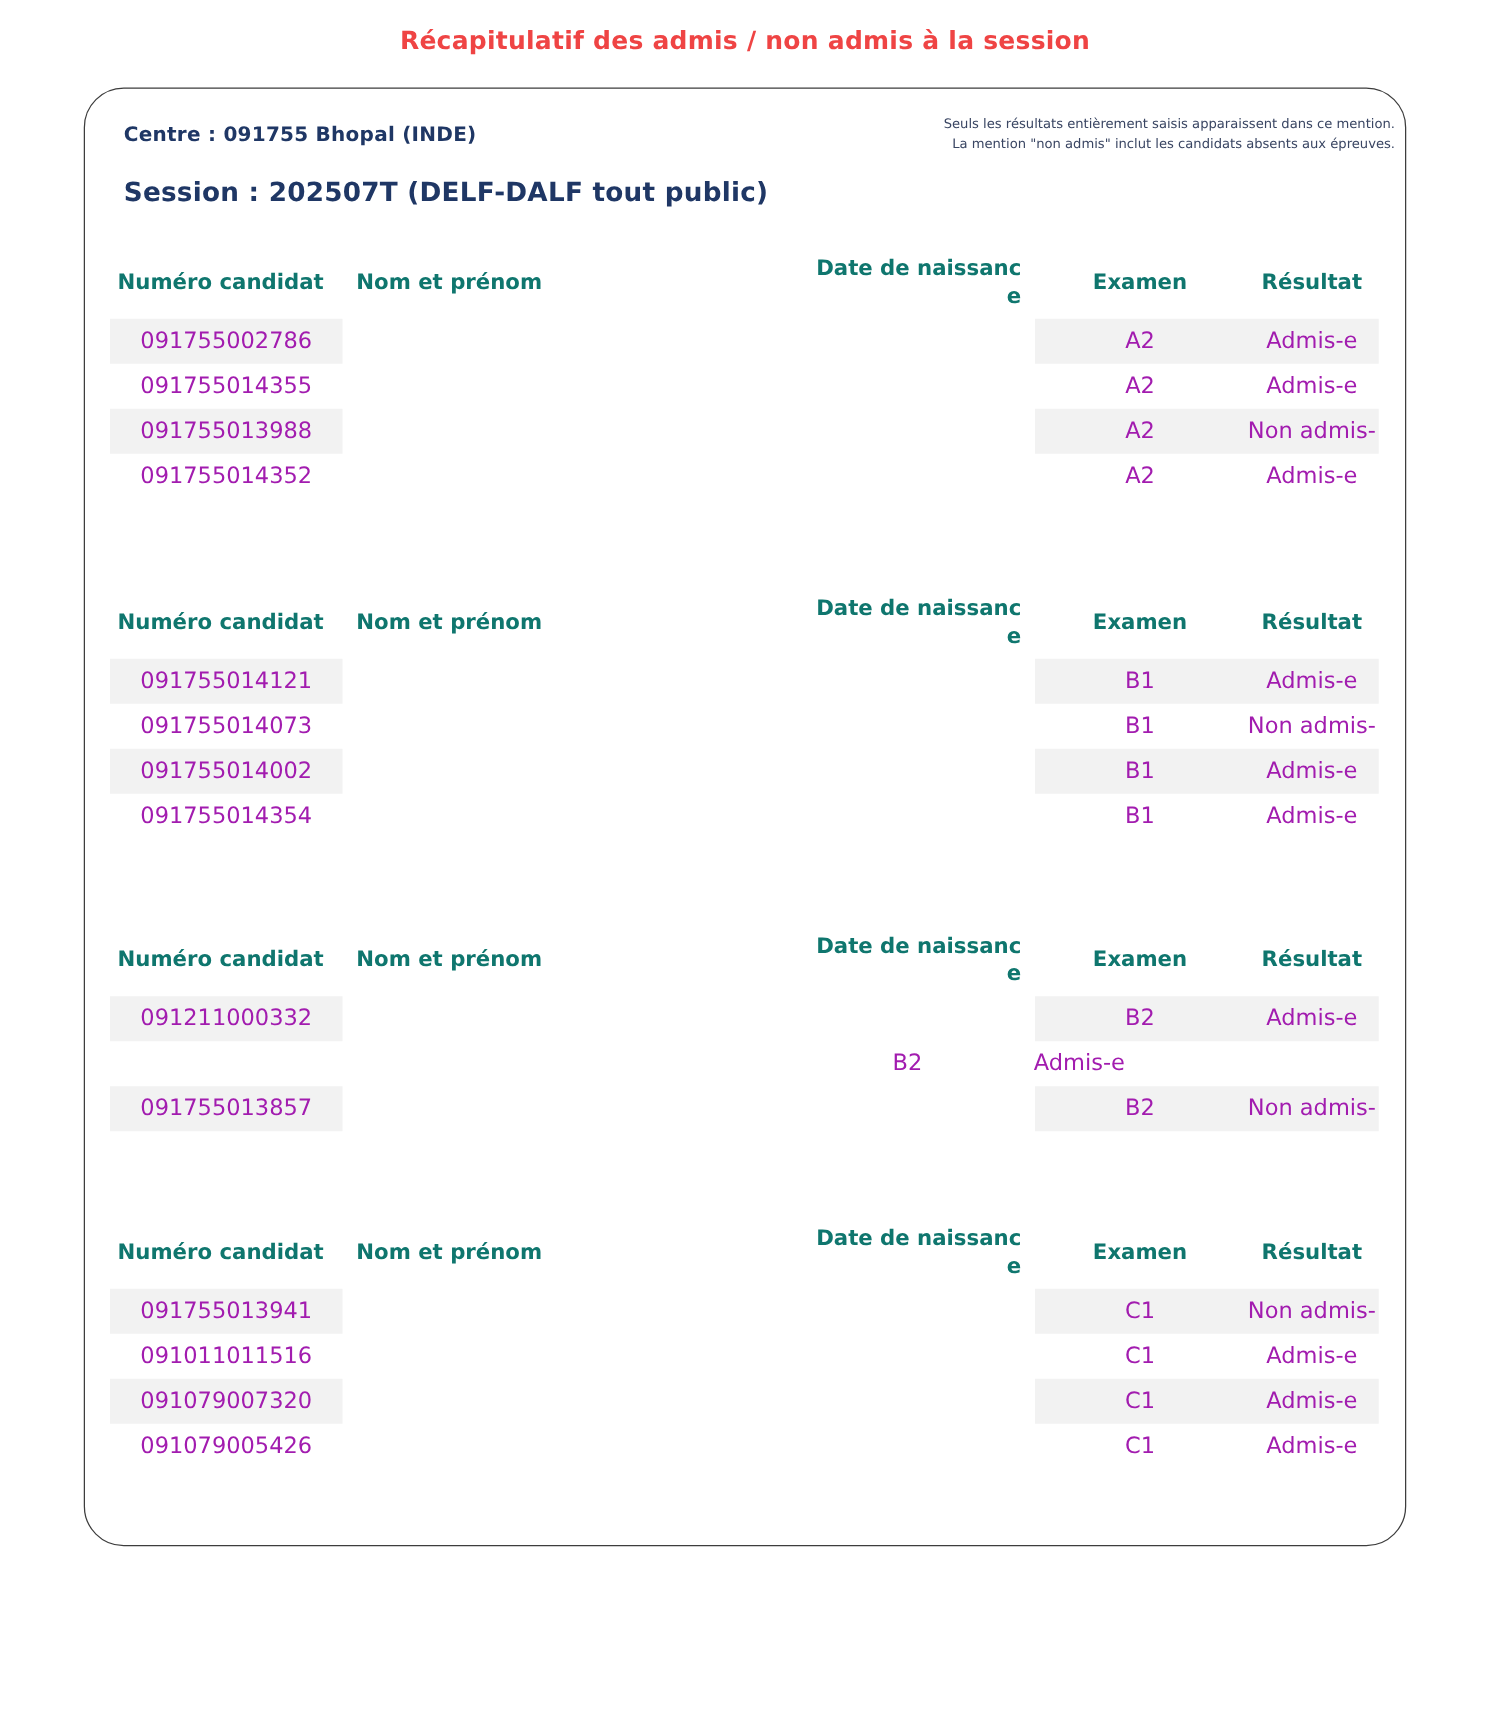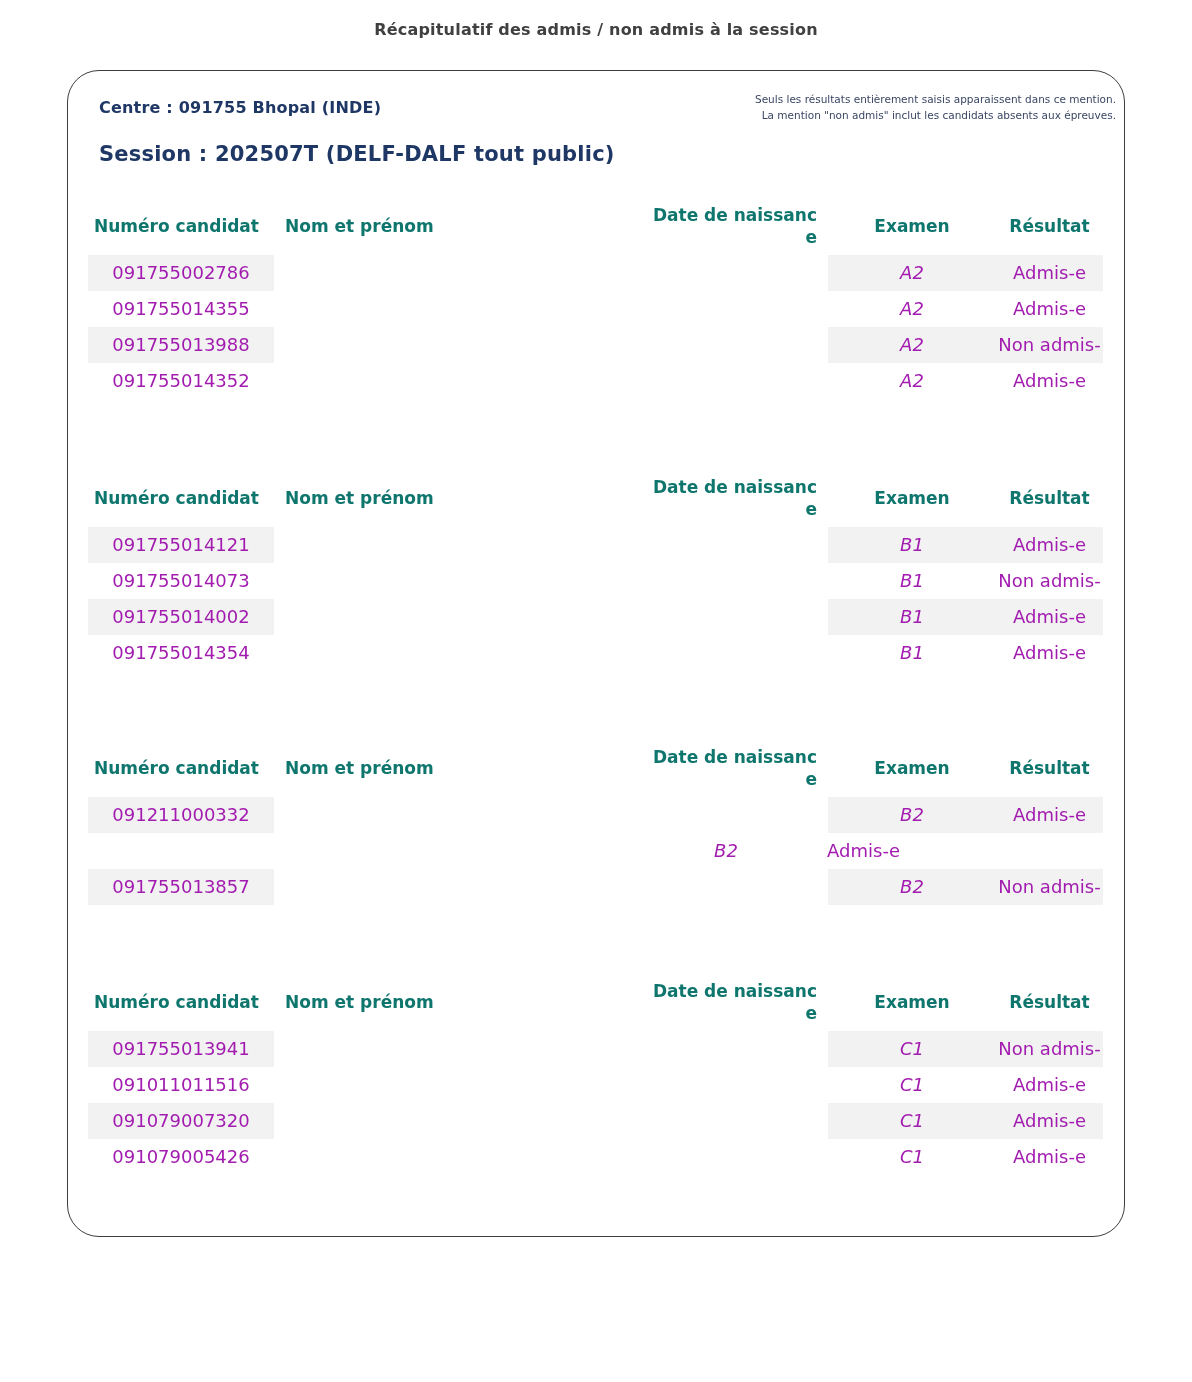--- a/index.html
+++ b/index.html
@@ -4,21 +4,21 @@
 <style>
   * { margin:0; padding:0; box-sizing:border-box; }
   html,body { background:#ffffff; }
   body {
     width:1192px; height:1382px; position:relative;
     font-family:"DejaVu Sans", sans-serif;
     color:#1f3765;
   }
   .page-title {
     position:absolute; top:20px; left:0; width:100%;
-    text-align:center; font-size:16px; font-weight:bold; color:#404040;
+    text-align:center; font-size:20px; font-weight:bold; color:#ef4444;
     letter-spacing:0.2px;
   }
   .report-panel {
     position:absolute; left:67px; top:70px; width:1058px; height:1167px;
     border:1px solid #3d3d3d; border-radius:32px; background:#ffffff;
   }
   .centre-label {
     position:absolute; left:99px; top:98px;
     font-size:16px; font-weight:bold; color:#1f3765; letter-spacing:0.2px;
   }
@@ -53,21 +53,21 @@
   .thead .col-exam { text-align:center; }
   .thead .col-res  { text-align:center; }
   .trow {
     display:flex; height:36px;
     font-size:18px; color:#a21caf;
   }
   .trow > div { height:36px; line-height:36px; overflow:hidden; }
   .trow .col-num  { text-align:center; }
   .trow .col-name { padding-left:11px; }
   .trow .col-dob  { text-align:right; }
-  .trow .col-exam { text-align:center;font-style:italic; }
+  .trow .col-exam { text-align:center; }
   .trow .col-res  { text-align:center; }
   .trow.shaded .col-num,
   .trow.shaded .col-exam,
   .trow.shaded .col-res { background:#f2f2f2; }
 </style>
 </head>
 <body>
 
 <div class="page-title">Récapitulatif des admis / non admis à la session</div>
 

